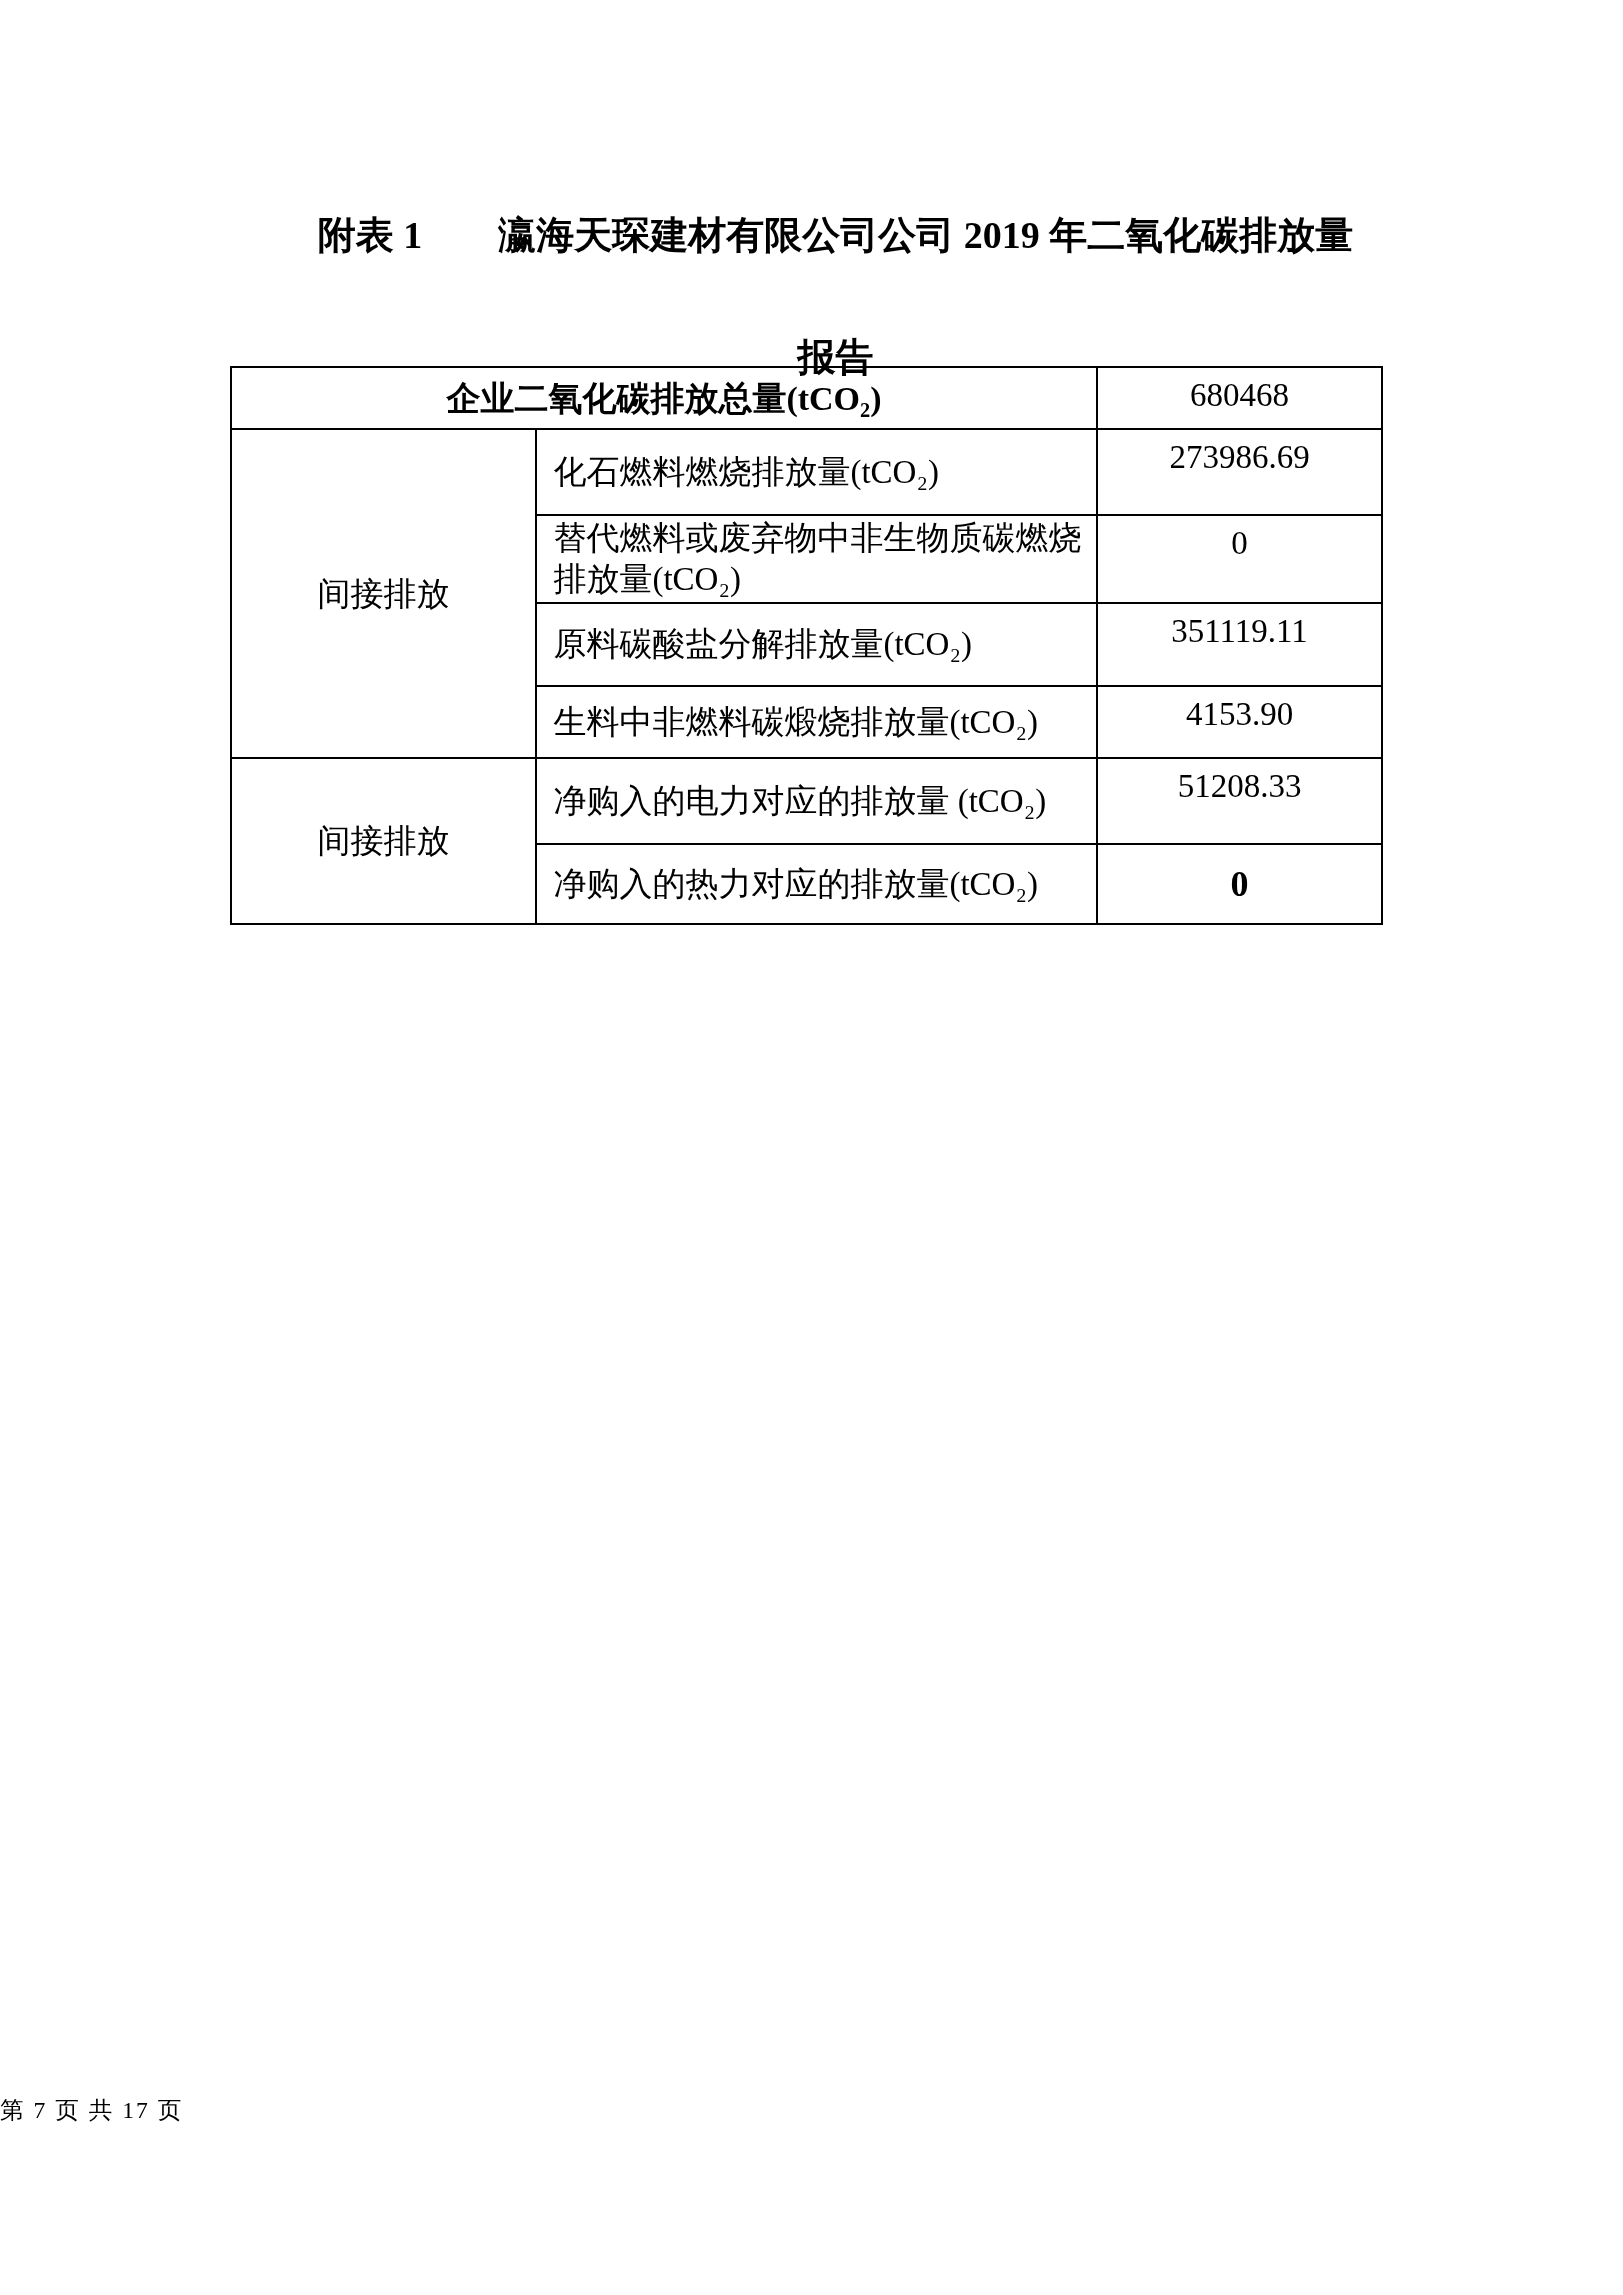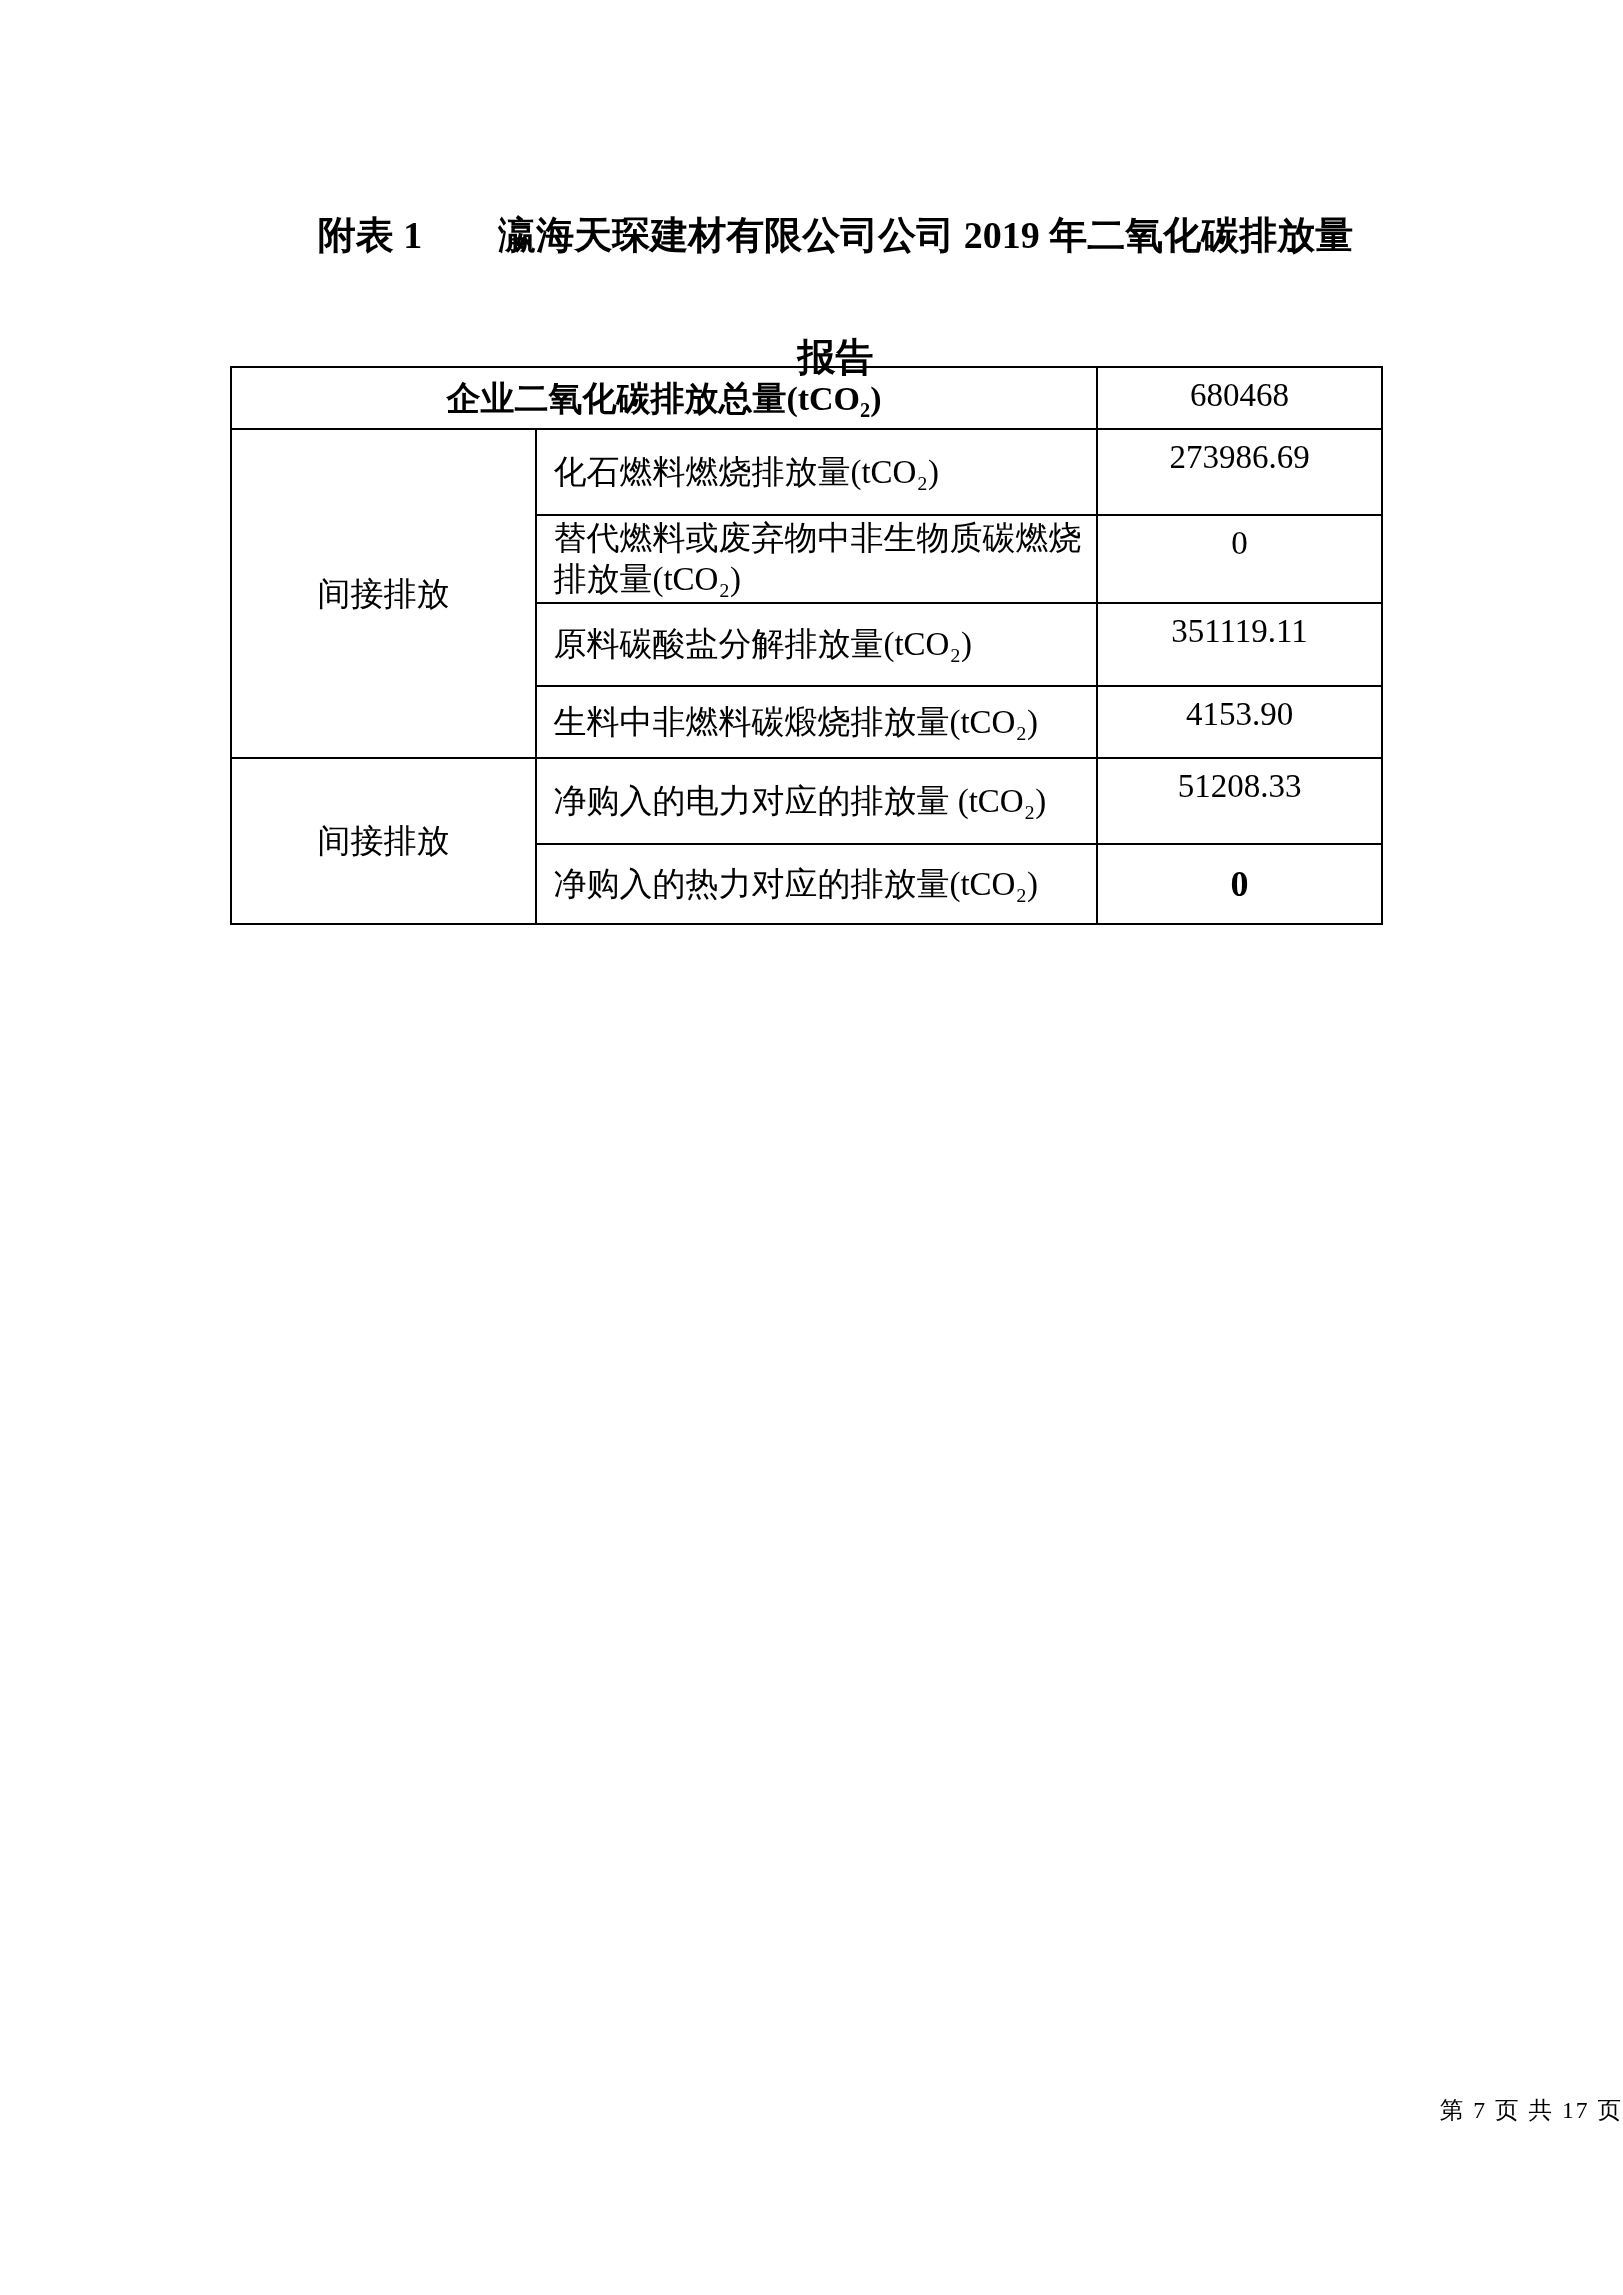--- a/index.html
+++ b/index.html
@@ -80,21 +80,21 @@
     font-weight: bold;
     font-size: 36px;
     line-height: 36px;
     padding-top: 0;
   }
   .footer {
     position: absolute;
     left: 0;
     top: 2097px;
     width: 100%;
-    text-align: right;
+    text-align: left;
     font-size: 23.6px;
     line-height: 26px;
     letter-spacing: 2px;
     white-space: pre;
   }
 </style>
 </head>
 <body>
 
 <div class="page">

